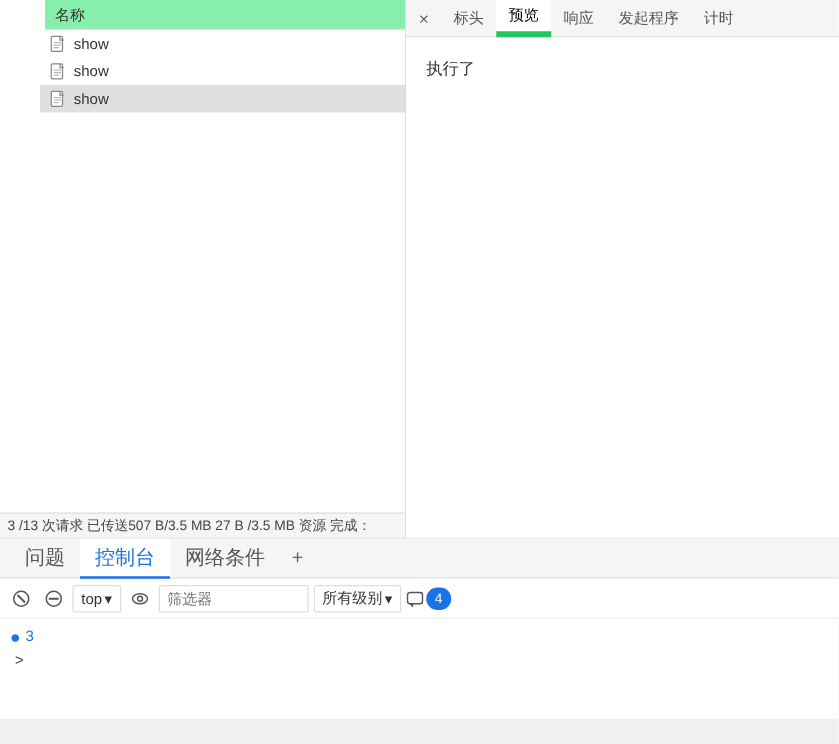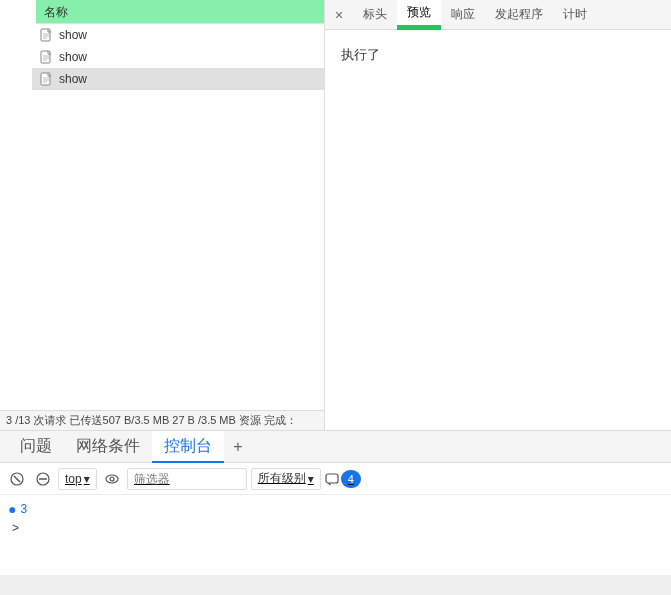--- a/index.html
+++ b/index.html
@@ -190,21 +190,20 @@
     }
 
     .console-toolbar {
       display: flex;
       align-items: center;
       height: 32px;
       padding: 0 6px;
       border-bottom: 1px solid #eee;
       background: #fff;
       gap: 4px;
-      text-decoration: underline;
     }
 
     .toolbar-btn {
       width: 22px;
       height: 22px;
       display: flex;
       align-items: center;
       justify-content: center;
       cursor: pointer;
       color: #555;
@@ -357,25 +356,25 @@
       <div class="response-text">执行了</div>
     </div>
   </div>
 </div>
 
 <div class="console-panel">
   <div class="console-tabs">
     <div class="console-tab">
       <span>问题</span>
     </div>
+    <div class="console-tab active">
+      <span>控制台</span>
+    </div>
     <div class="console-tab">
       <span>网络条件</span>
-    </div>
-    <div class="console-tab active">
-      <span>控制台</span>
     </div>
     <div class="console-tab-add">+</div>
   </div>
 
   <div class="console-toolbar">
 
     <div class="toolbar-btn" title="清除控制台">
       <svg width="14" height="14" viewBox="0 0 14 14">
         <circle cx="7" cy="7" r="6" stroke="#555" stroke-width="1.2" fill="none"></circle>
         <line x1="4" y1="4" x2="10" y2="10" stroke="#555" stroke-width="1.5"></line>

